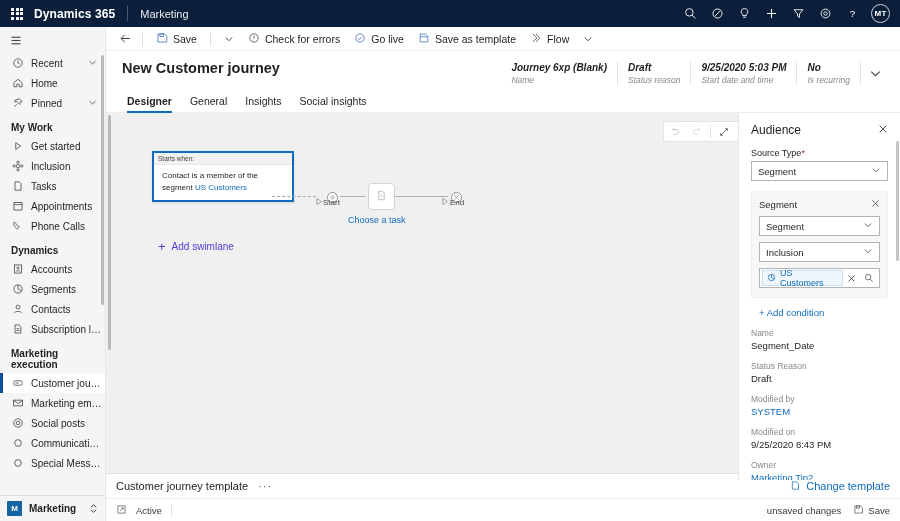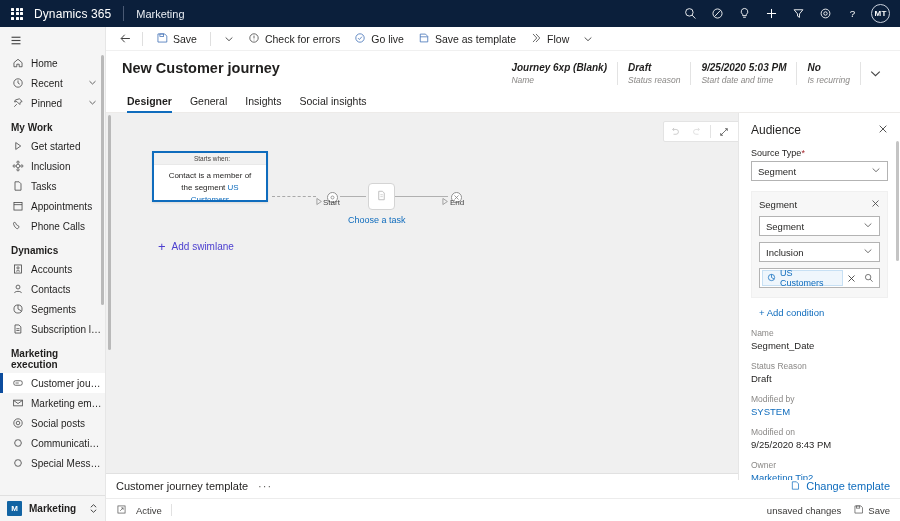--- a/index.html
+++ b/index.html
@@ -14,21 +14,21 @@
 
   
   .topbar {
     position: absolute; top: 0; left: 0; width: 900px; height: 27px;
     background: #0b1f3b; display: flex; align-items: center;
     color: #ffffff;
   }
   .waffle { width: 34px; display: flex; align-items: center; justify-content: center; cursor: pointer; }
   .waffle-grid { display: grid; grid-template-columns: repeat(3, 3px); grid-template-rows: repeat(3, 3px); gap: 1.5px; }
   .waffle-grid i { width: 3px; height: 3px; background: #ffffff; border-radius: 0.5px; display: block; }
-  .brand { font-size: 12px; font-weight: normal; letter-spacing: .1px; padding-right: 12px; text-align: right; }
+  .brand { font-size: 12px; font-weight: bold; letter-spacing: .1px; padding-right: 12px; text-align: right; }
   .vbar { width: 1px; height: 15px; background: #4a5a74; }
   .appname { font-size: 11px; padding-left: 12px; color: #e9edf3; }
   .topbar-right { margin-left: auto; display: flex; align-items: center; height: 27px; padding-right: 7px; }
   .tb-ico { width: 27px; height: 27px; display: flex; align-items: center; justify-content: center; cursor: pointer; }
   .tb-ico svg { display: block; }
   .avatar {
     width: 19px; height: 19px; border-radius: 50%; border: 1px solid #c8cfdb;
     color: #ffffff; font-size: 8px; font-weight: bold;
     display: flex; align-items: center; justify-content: center;
     margin-left: 5px; margin-right: 3px; cursor: pointer; letter-spacing: .2px;
@@ -98,22 +98,22 @@
     position: absolute; right: 38px; top: 8px; display: flex; align-items: center;
     background: #ffffff; border: 1px solid #e3e3e3; height: 21px; border-radius: 2px;
   }
   .ct-btn { width: 22px; height: 19px; display: flex; align-items: center; justify-content: center; cursor: pointer; }
   .ct-btn.disabled { opacity: .35; cursor: default; }
   .ct-sep { width: 1px; height: 13px; background: #e3e3e3; margin: 0 2px; }
   .ct-zoom { font-size: 9.5px; color: #333; padding: 0 2px; }
 
   
   .trigger {
-    position: absolute; left: 46px; top: 38px; width: 116px; height: 51px;
-    background: #ffffff; border: 2px solid #0f6cbd; box-shadow: 0 1px 2px rgba(0,0,0,.10); text-align: center;
+    position: absolute; left: 46px; top: 38px; width: 142px; height: 51px;
+    background: #ffffff; border: 2px solid #0f6cbd; box-shadow: 0 1px 2px rgba(0,0,0,.10);
   }
   .trigger-head { height: 12px; background: #f1f1f1; border-bottom: 1px solid #e9e9e9; font-size: 6.5px; color: #44413f; padding: 2px 0 0 4px; }
   .trigger-body { font-size: 8px; line-height: 12px; color: #201f1e; padding: 5px 8px 0 8px; }
   .seg-link { color: #0f6cbd; }
 
   
   .flow { position: absolute; left: 166px; top: 55px; width: 290px; height: 60px; }
   .node-start, .node-end { position: absolute; top: 22px; }
   .node-label { position: absolute; top: 30px; font-size: 8px; color: #444; white-space: nowrap; }
   .line { position: absolute; height: 1px; background: #b0b0b0; top: 28px; }
@@ -257,38 +257,38 @@
           <line x1="2.5" y1="12" x2="13.5" y2="12" stroke="#444" stroke-width="1.4"></line>
         </svg>
     </div>
 
     <div class="sb-scroll">
       <div class="sb-track"></div>
 
       <div class="sb-item">
         <span class="sb-ico">
           <svg width="12" height="12" viewBox="0 0 16 16">
-              <path d="M2.6 7.6 8 3l5.4 4.6V13H9.6V9.6H6.4V13H2.6z" fill="none" stroke="#444" stroke-width="1.05" stroke-linejoin="round"></path>
-            </svg>
-        </span>
-        <span class="sb-label">Home</span>
-      </div>
-      <div class="sb-item">
-        <span class="sb-ico">
-          <svg width="12" height="12" viewBox="0 0 16 16">
               <circle cx="8" cy="8" r="5.6" fill="none" stroke="#444" stroke-width="1.05"></circle>
               <path d="M8 4.6V8l2.4 1.6" fill="none" stroke="#444" stroke-width="1.05"></path>
             </svg>
         </span>
         <span class="sb-label">Recent</span>
         <span class="sb-chev">
           <svg width="9" height="9" viewBox="0 0 12 12">
               <path d="M2 4.2 6 8l4-3.8" fill="none" stroke="#444" stroke-width="1.1"></path>
             </svg>
         </span>
+      </div>
+      <div class="sb-item">
+        <span class="sb-ico">
+          <svg width="12" height="12" viewBox="0 0 16 16">
+              <path d="M2.6 7.6 8 3l5.4 4.6V13H9.6V9.6H6.4V13H2.6z" fill="none" stroke="#444" stroke-width="1.05" stroke-linejoin="round"></path>
+            </svg>
+        </span>
+        <span class="sb-label">Home</span>
       </div>
       <div class="sb-item">
         <span class="sb-ico">
           <svg width="12" height="12" viewBox="0 0 16 16">
               <path d="M9.8 2.4 13.6 6 11 7l-.6 3-4-4-3 .6 1-2.6z" fill="none" stroke="#444" stroke-width="1.05" stroke-linejoin="round"></path>
               <line x1="6.4" y1="9.6" x2="3" y2="13" stroke="#444" stroke-width="1.05"></line>
             </svg>
         </span>
         <span class="sb-label">Pinned</span>
         <span class="sb-chev">
@@ -352,34 +352,34 @@
               <rect x="3.2" y="2.6" width="9.6" height="10.8" fill="none" stroke="#444" stroke-width="1.05"></rect>
               <circle cx="8" cy="6.6" r="1.5" fill="none" stroke="#444" stroke-width="1"></circle>
               <path d="M5.4 11.4c.6-1.6 4.6-1.6 5.2 0" fill="none" stroke="#444" stroke-width="1"></path>
             </svg>
         </span>
         <span class="sb-label">Accounts</span>
       </div>
       <div class="sb-item">
         <span class="sb-ico">
           <svg width="12" height="12" viewBox="0 0 16 16">
+              <circle cx="8" cy="8" r="5.4" fill="none" stroke="#444" stroke-width="1.05"></circle>
+              <path d="M8 8V2.6M8 8l4.6 2.6" fill="none" stroke="#444" stroke-width="1.05"></path>
+            </svg>
+        </span>
+        <span class="sb-label">Segments</span>
+      </div>
+      <div class="sb-item">
+        <span class="sb-ico">
+          <svg width="12" height="12" viewBox="0 0 16 16">
               <circle cx="8" cy="5.4" r="2.6" fill="none" stroke="#444" stroke-width="1.05"></circle>
               <path d="M3.4 13.4c0-3 9.2-3 9.2 0" fill="none" stroke="#444" stroke-width="1.05"></path>
             </svg>
         </span>
         <span class="sb-label">Contacts</span>
-      </div>
-      <div class="sb-item">
-        <span class="sb-ico">
-          <svg width="12" height="12" viewBox="0 0 16 16">
-              <circle cx="8" cy="8" r="5.4" fill="none" stroke="#444" stroke-width="1.05"></circle>
-              <path d="M8 8V2.6M8 8l4.6 2.6" fill="none" stroke="#444" stroke-width="1.05"></path>
-            </svg>
-        </span>
-        <span class="sb-label">Segments</span>
       </div>
       <div class="sb-item">
         <span class="sb-ico">
           <svg width="12" height="12" viewBox="0 0 16 16">
               <path d="M4 2.6h5.2l2.6 2.6v8.2H4z" fill="none" stroke="#444" stroke-width="1.05" stroke-linejoin="round"></path>
               <line x1="5.8" y1="7.6" x2="10" y2="7.6" stroke="#444" stroke-width="1"></line>
               <line x1="5.8" y1="10" x2="10" y2="10" stroke="#444" stroke-width="1"></line>
             </svg>
         </span>
         <span class="sb-label">Subscription lists</span>

